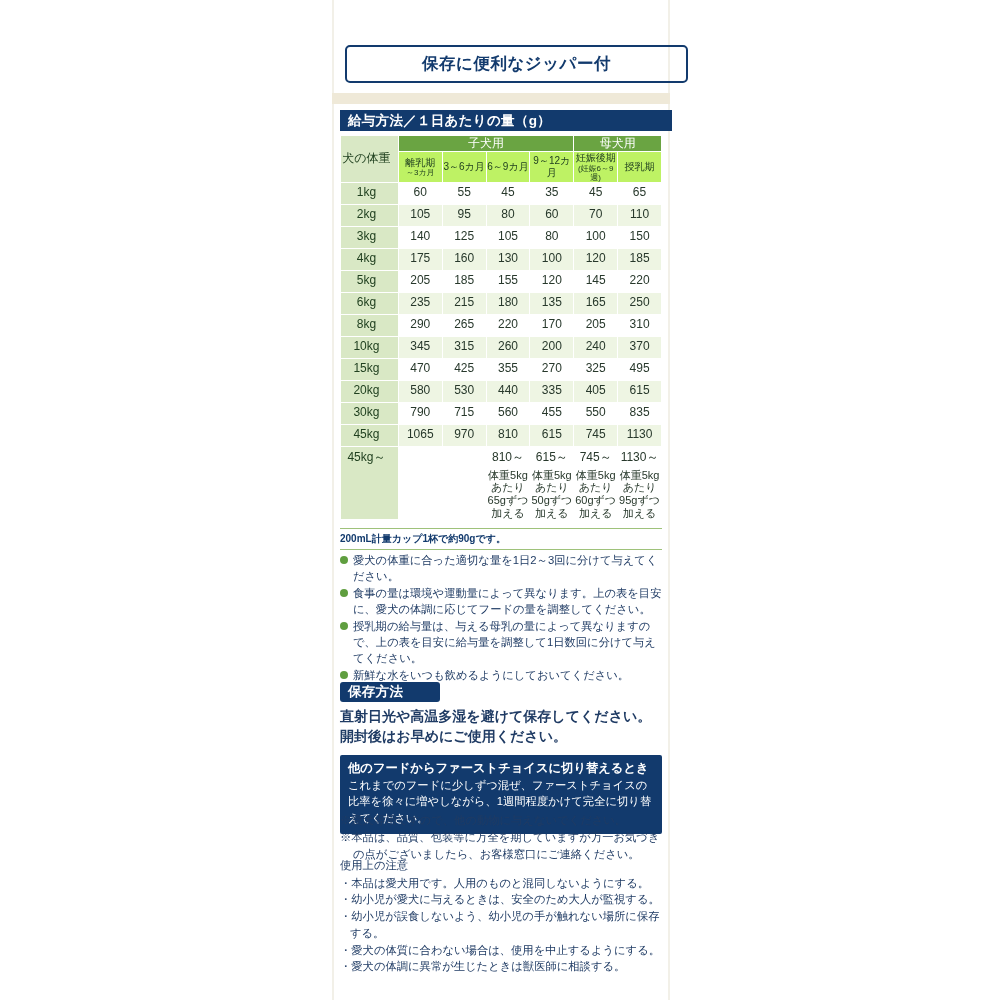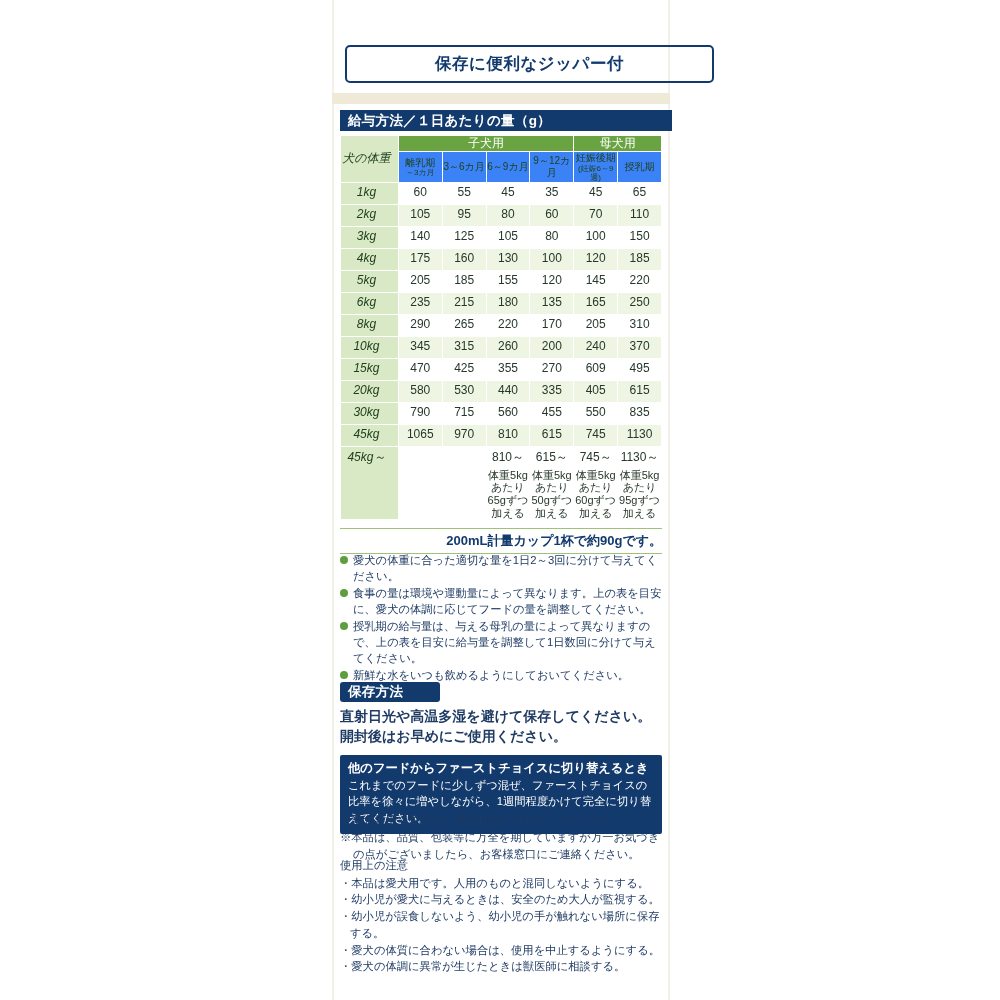--- a/index.html
+++ b/index.html
@@ -25,21 +25,21 @@
   }
   .corner-tr {
     position:absolute; right:0; top:0;
     width:0;height:0;
     border-top: 14px solid #ffffff;
     border-left: 14px solid transparent;
   }
   .zipper-box {
     position: absolute;
     left: 345px; top: 45px;
-    width: 369px; height: 38px;
+    width: 343px; height: 38px;
     border: 2px solid #123a6d;
     border-radius: 5px;
     display: flex; align-items: center; justify-content: center;
   }
   .zipper-box .t {
     font-size: 16.5px; font-weight: bold; color: #123a6d; letter-spacing: .5px;
   }
   .beige-strip {
     position: absolute;
     left: 332px; top: 93px;
@@ -77,53 +77,52 @@
     line-height: 1.15;
   }
   .grp {
     background: #6aa442;
     color: #ffffff;
     font-weight: bold;
     font-size: 12px;
     height: 16px;
   }
   .sub {
-    background: #3b82f6;
+    background: #bef264;
     color: #20401f;
     font-size: 10px;
     height: 30px;
     font-weight: bold;
     line-height: 1.1;
   }
   .sub small { font-size: 8px; display:block; }
   .wcell {
     background: #d9e8c5;
     color: #20401f;
     font-weight: bold;
     font-size: 12px;
     text-align: right;
     padding-right: 6px;
     width: 58px;
-    font-style: italic;
   }
   .rowA td.v { background: #ffffff; }
   .rowB td.v { background: #eef5e3; }
   .tbl td.v { height: 22px; width: 44px; }
   .lastrow td { height: 50px; vertical-align: top; padding-top: 4px; }
   .big { font-size: 12px; }
   .note2 { font-size: 11px; line-height: 1.15; display:block; margin-top:4px; color:#27382b;}
 
   .cup {
     position: absolute;
     left: 340px; top: 528px; width: 322px;
     border-top: 1px solid #9ec27a;
     border-bottom: 1px solid #9ec27a;
     padding: 3px 0;
-    text-align: right;
-    font-size: 13px;
+    text-align: left;
+    font-size: 10px;
     font-weight: bold;
     color: #123a6d;
   }
 
   
   .bullets {
     position: absolute;
     left: 340px; top: 552px; width: 325px;
     font-size: 11.3px; color: #1f3b64; line-height: 1.42;
   }
@@ -283,21 +282,21 @@
       <td class="v">200</td>
       <td class="v">240</td>
       <td class="v">370</td>
     </tr>
     <tr class="rowA">
       <td class="wcell">15kg</td>
       <td class="v">470</td>
       <td class="v">425</td>
       <td class="v">355</td>
       <td class="v">270</td>
-      <td class="v">609</td>
+      <td class="v">325</td>
       <td class="v">495</td>
     </tr>
     <tr class="rowB">
       <td class="wcell">20kg</td>
       <td class="v">580</td>
       <td class="v">530</td>
       <td class="v">440</td>
       <td class="v">335</td>
       <td class="v">405</td>
       <td class="v">615</td>

